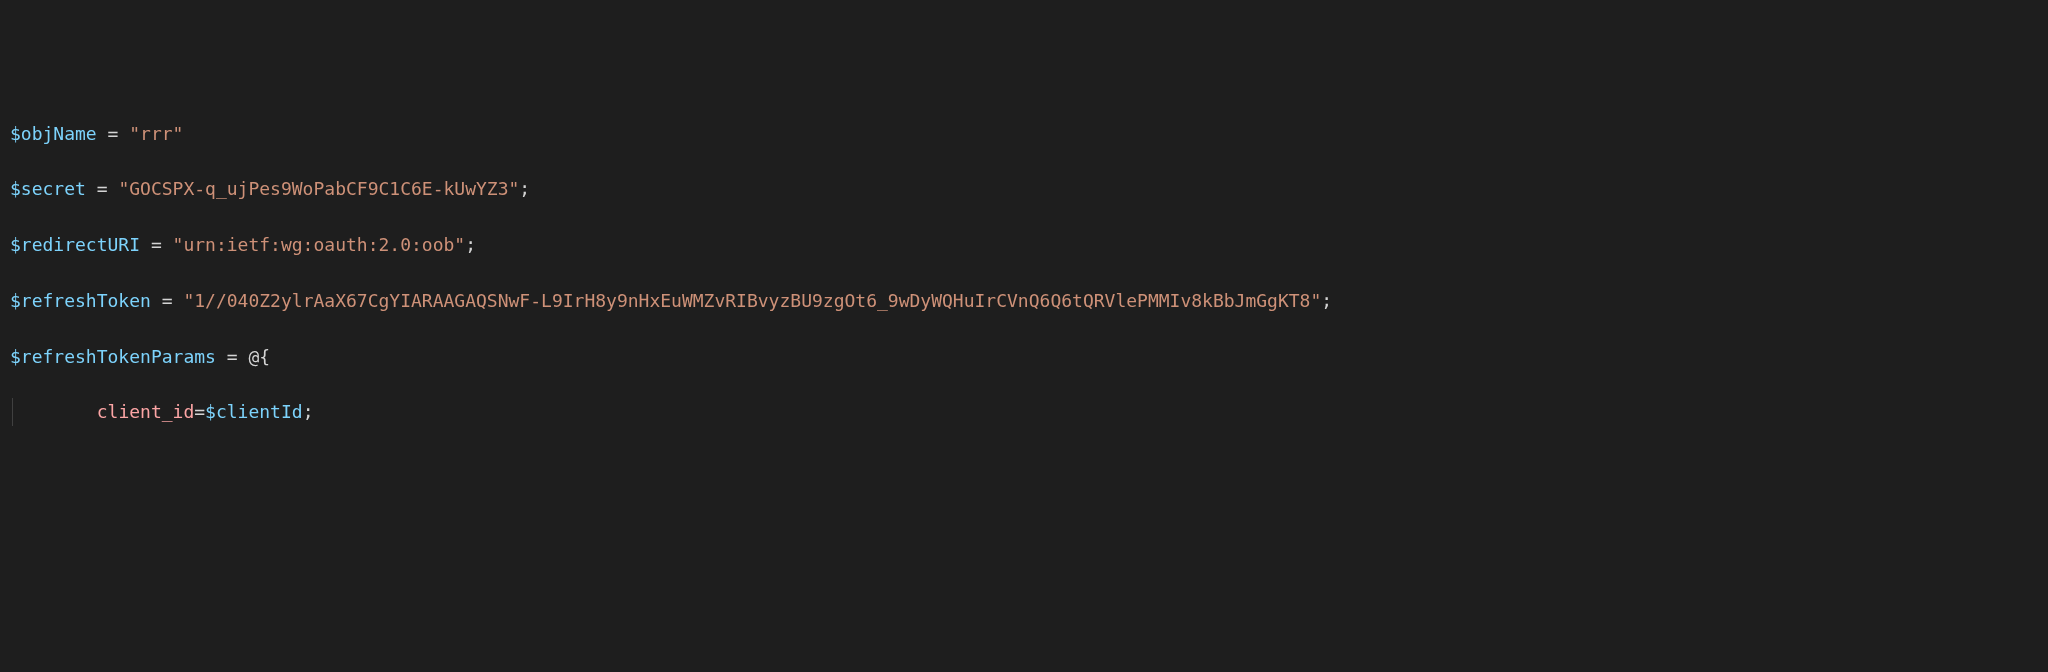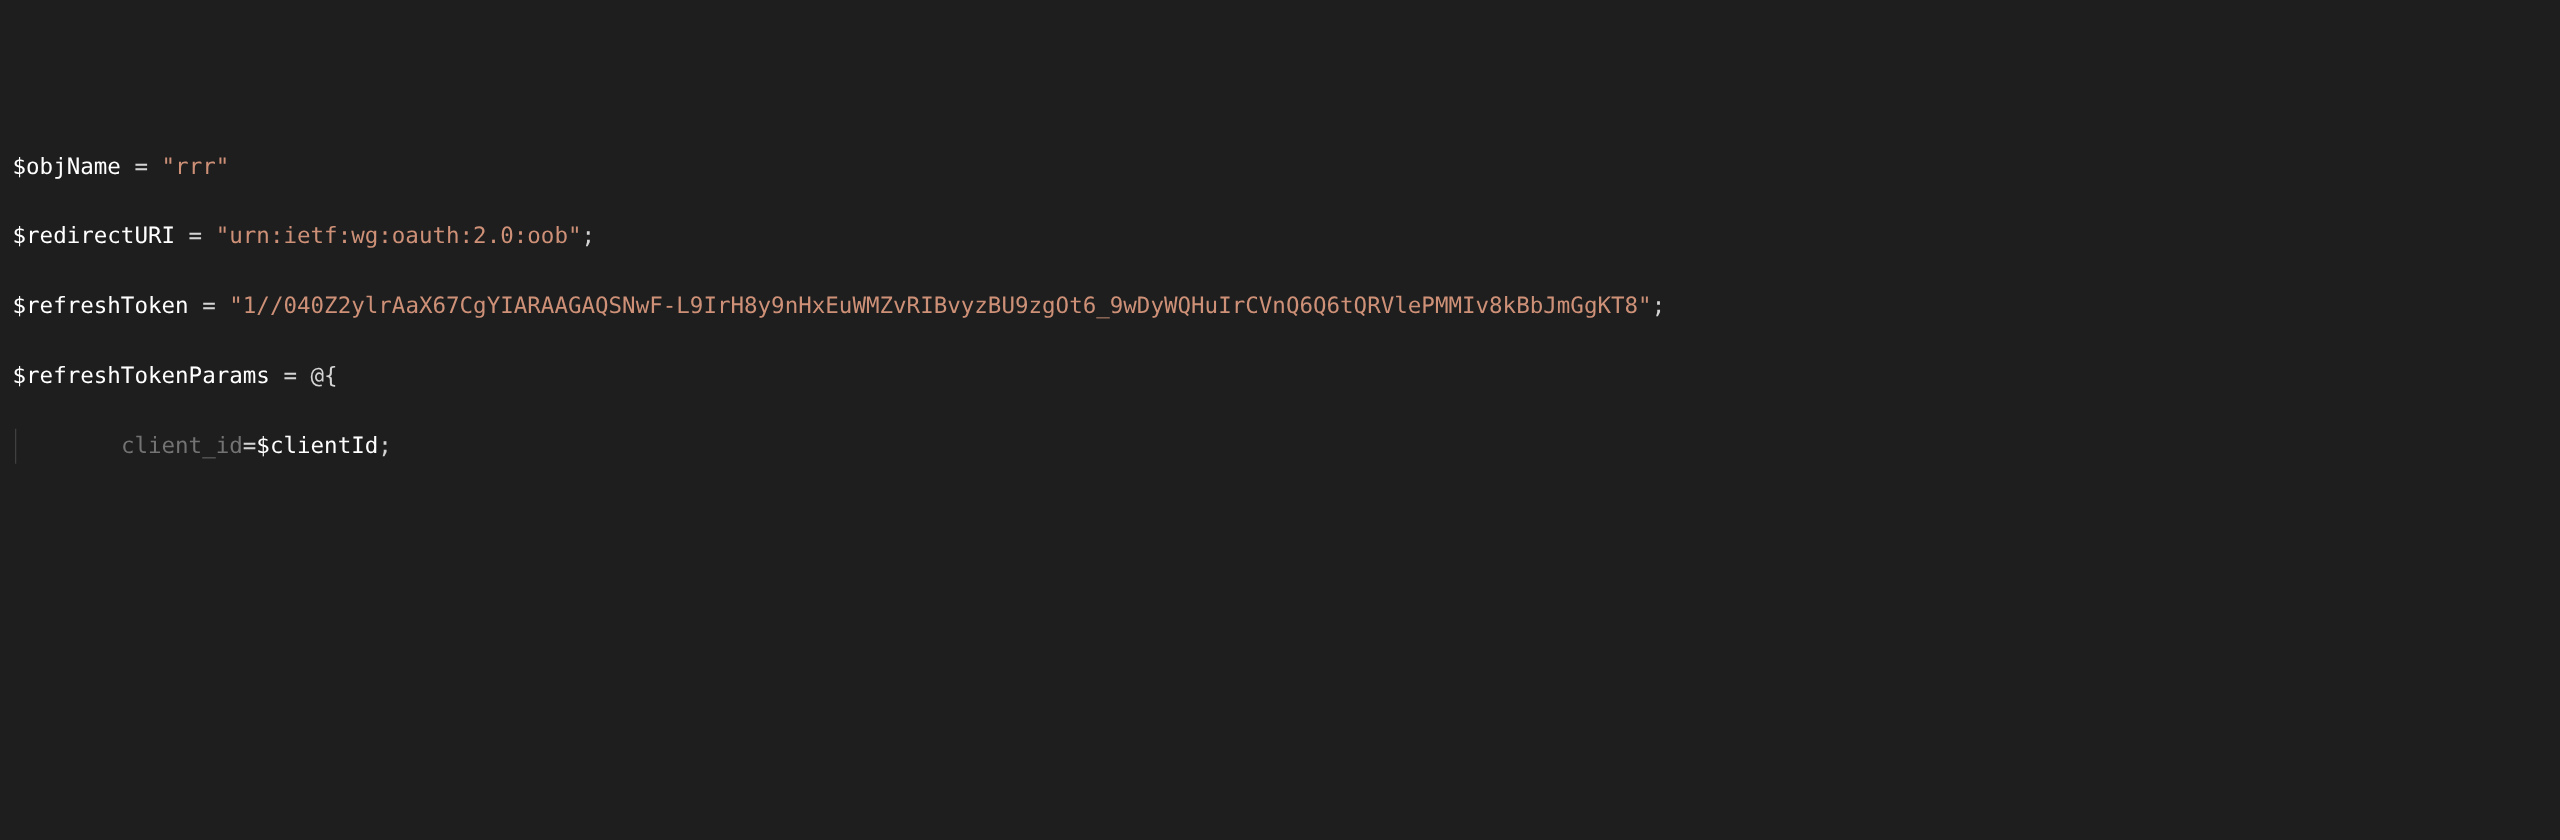--- a/index.html
+++ b/index.html
@@ -13,40 +13,41 @@
       font-size: 18px;
       line-height: 1.55;
       color: #d4d4d4;
       padding: 8px 10px;
       white-space: pre;
       overflow-x: auto;
     }
     .line {
       display: block;
     }
-    .variable { color: #ffffff; }
+    .variable { color: #7dd3fc; }
     .operator { color: #d4d4d4; }
     .string { color: #ce9178; }
-    .property { color: #737373; margin-top: 44px; }
+    .property { color: #fca5a5; margin-top: 44px; }
     .punct { color: #d4d4d4; }
     .indent-guide {
       border-left: 1px solid #404040;
       display: inline-block;
       height: 1.55em;
       vertical-align: top;
       margin-left: 2px;
       margin-right: -3px;
     }
   </style>
 </head>
 <body>
 
 
 
 <div><span class="line"><span class="variable">$objName</span> <span class="operator">=</span> <span class="string">"rrr"</span></span>
+<span class="line"><span class="variable">$secret</span> <span class="operator">=</span> <span class="string">"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"</span><span class="punct">;</span></span>
 <span class="line"><span class="variable">$redirectURI</span> <span class="operator">=</span> <span class="string">"urn:ietf:wg:oauth:2.0:oob"</span><span class="punct">;</span></span>
 <span class="line"><span class="variable">$refreshToken</span> <span class="operator">=</span> <span class="string">"1//040Z2ylrAaX67CgYIARAAGAQSNwF-L9IrH8y9nHxEuWMZvRIBvyzBU9zgOt6_9wDyWQHuIrCVnQ6Q6tQRVlePMMIv8kBbJmGgKT8"</span><span class="punct">;</span></span>
 <span class="line"><span class="variable">$refreshTokenParams</span> <span class="operator">=</span> <span class="punct">@{</span></span>
 <span class="line"><span class="indent-guide"></span><span>        </span><span class="property">client_id</span><span class="operator">=</span><span class="variable">$clientId</span><span class="punct">;</span></span>
 
 
 
 
 
 

